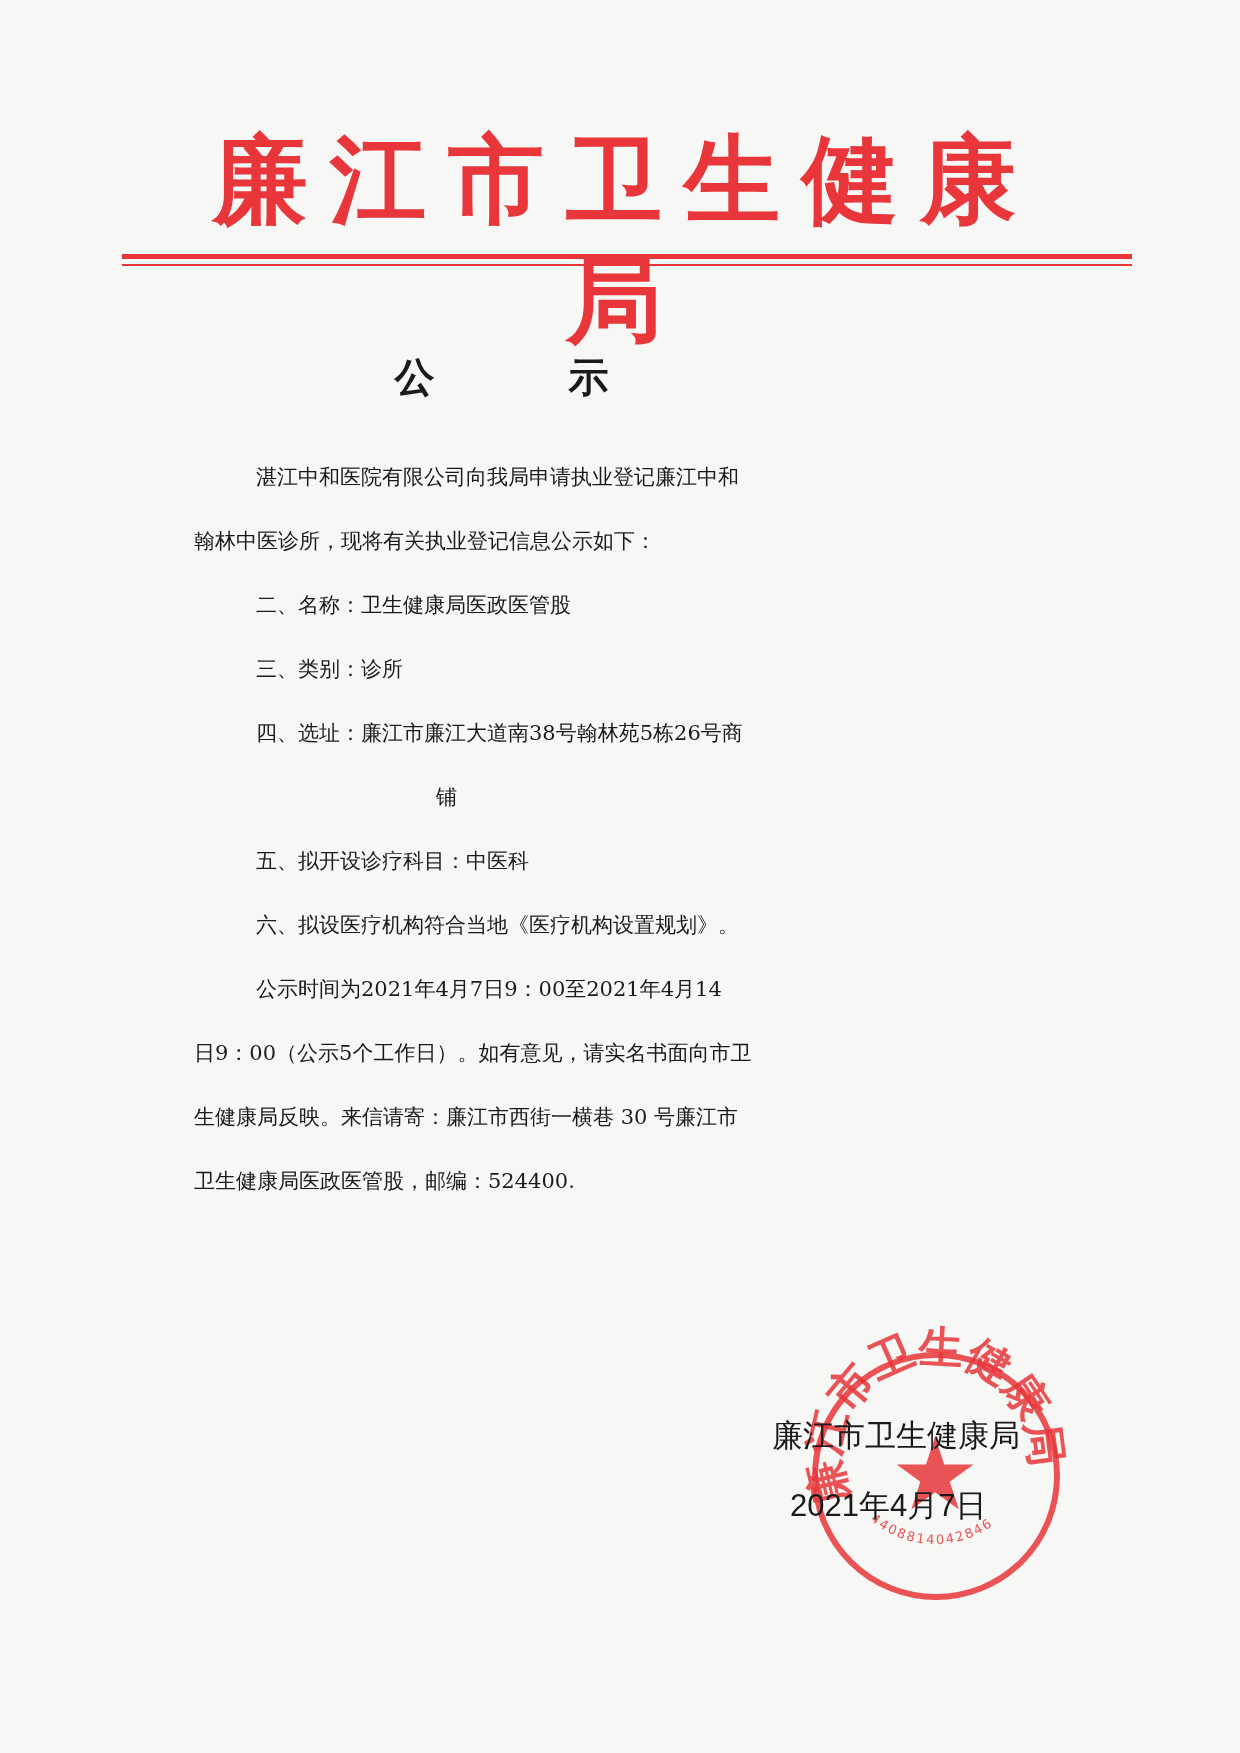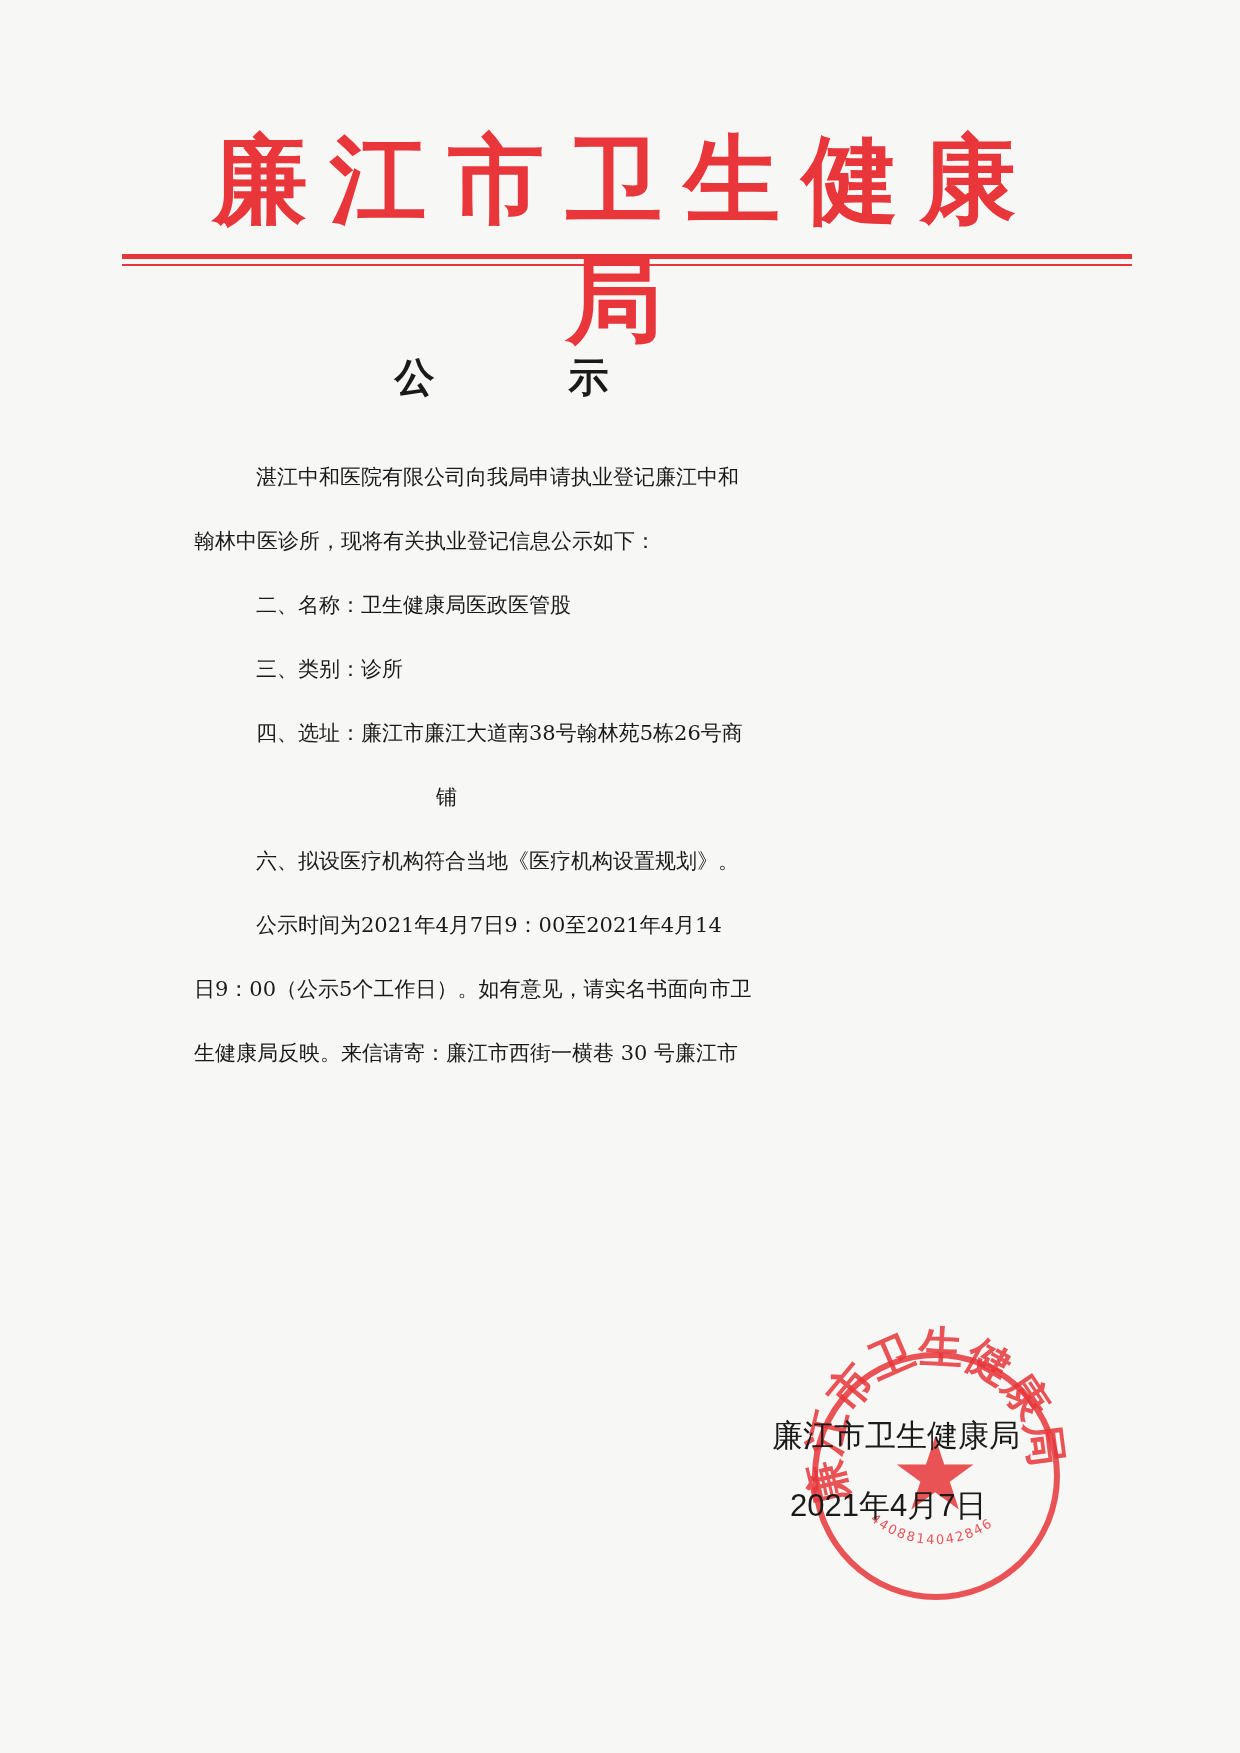--- a/index.html
+++ b/index.html
@@ -48,24 +48,26 @@
 
 <div class="doc-title">公 示</div>
 
 <div class="body-text" style="top:445px;">
   <p class="p indent">湛江中和医院有限公司向我局申请执业登记廉江中和</p>
   <p class="p">翰林中医诊所，现将有关执业登记信息公示如下：</p>
   <p class="p item">二、名称：卫生健康局医政医管股</p>
   <p class="p item">三、类别：诊所</p>
   <p class="p item">四、选址：廉江市廉江大道南38号翰林苑5栋26号商</p>
   <p class="p item-cont">铺</p>
+  <p class="p item">五、拟开设诊疗科目：中医科</p>
   <p class="p item">六、拟设医疗机构符合当地《医疗机构设置规划》。</p>
   <p class="p indent">公示时间为2021年4月7日9：00至2021年4月14</p>
   <p class="p">日9：00（公示5个工作日）。如有意见，请实名书面向市卫</p>
   <p class="p">生健康局反映。来信请寄：廉江市西街一横巷 30 号廉江市</p>
+  <p class="p">卫生健康局医政医管股，邮编：524400.</p>
 </div>
 
 <div class="seal"></div>
 <div class="seal-star">★</div>
 <svg class="seal-text" viewBox="0 0 1240 1753">
   <defs>
     <path id="sealArc" d="M 850 1500 A 95 95 0 1 1 1020 1500"></path>
     <path id="sealCodeArc" d="M 870 1520 A 100 100 0 0 0 1000 1520"></path>
   </defs>
   <text fill="rgba(232,54,58,0.85)" font-size="44" font-weight="bold" font-family="DejaVu Serif, serif">

